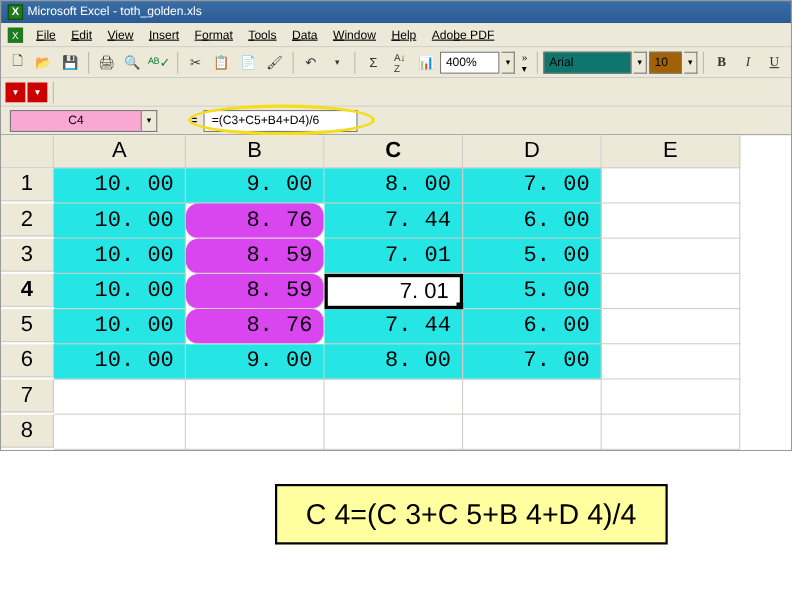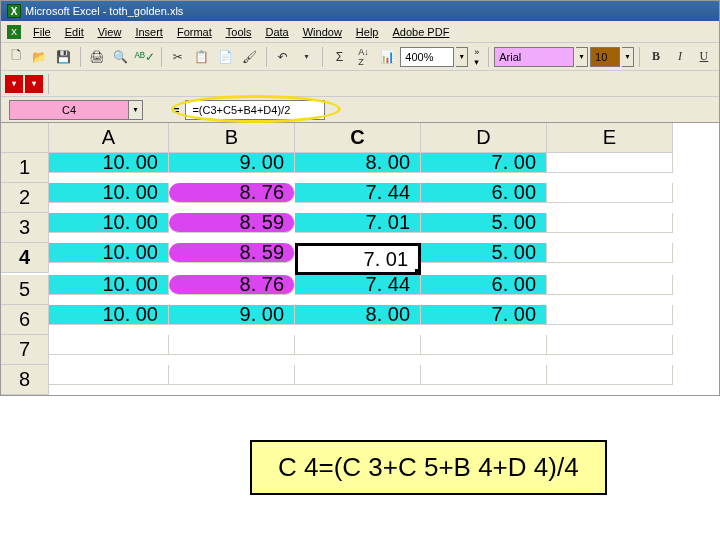--- a/index.html
+++ b/index.html
@@ -9,39 +9,39 @@
   .titlebar .x-icon { width: 14px; height: 14px; background: #1f7a1f; display: inline-flex; align-items: center; justify-content: center; color: #fff; font-weight: bold; font-size: 10px; border: 1px solid #0a4a0a; }
   .menubar { display: flex; align-items: center; gap: 2px; padding: 2px 6px; background: #ece9d8; border-bottom: 1px solid #ccc; height: 22px; }
   .menubar .doc-icon { width: 14px; height: 14px; background: #1f7a1f; display: inline-flex; align-items: center; justify-content: center; color: #fff; font-size: 9px; margin-right: 4px; }
   .menubar .m { padding: 2px 6px; cursor: default; text-decoration: underline; }
   .menubar .m u { text-decoration: underline; }
   .toolbar { display: flex; align-items: center; gap: 2px; padding: 2px 4px; background: #ece9d8; border-bottom: 1px solid #ccc; height: 28px; }
   .tb-btn { width: 22px; height: 22px; border: 1px solid transparent; display: inline-flex; align-items: center; justify-content: center; font-size: 12px; color: #333; }
   .tb-sep { width: 1px; height: 20px; background: #bbb; margin: 0 3px; }
   .zoom-box { width: 54px; height: 20px; border: 1px solid #7a7a7a; background: #fff; display: inline-flex; align-items: center; padding: 0 4px; font-size: 11px; }
   .zoom-arrow { width: 12px; height: 20px; border: 1px solid #7a7a7a; border-left: none; background: #ece9d8; display: inline-flex; align-items: center; justify-content: center; font-size: 8px; }
-  .font-box { width: 80px; height: 20px; border: 1px solid #7a7a7a; background: #f0abfc; display: inline-flex; align-items: center; padding: 0 4px; font-size: 11px; }
+  .font-box { width: 80px; height: 20px; border: 1px solid #7a7a7a; background: #0f766e; display: inline-flex; align-items: center; padding: 0 4px; font-size: 11px; }
   .size-box { width: 30px; height: 20px; border: 1px solid #7a7a7a; background: #a16207; display: inline-flex; align-items: center; padding: 0 4px; font-size: 11px; }
   .toolbar2 { display: flex; align-items: center; gap: 2px; padding: 2px 4px; background: #ece9d8; border-bottom: 1px solid #ccc; height: 26px; }
   .pdf-icon { width: 18px; height: 18px; background: #c00; color: #fff; font-size: 8px; display: inline-flex; align-items: center; justify-content: center; font-weight: bold; }
   .formula-row { display: flex; align-items: center; background: #ece9d8; border-bottom: 1px solid #999; height: 26px; position: relative; }
   .name-box { width: 120px; height: 20px; border: 1px solid #7a7a7a; background: #f9a8d4; display: flex; align-items: center; padding: 0 6px; margin-left: 8px; font-size: 11px; justify-content: center; }
   .name-arrow { width: 14px; height: 20px; border: 1px solid #7a7a7a; border-left: none; background: #ece9d8; display: inline-flex; align-items: center; justify-content: center; font-size: 8px; }
   .eq { margin: 0 6px 0 30px; font-weight: bold; }
   .formula-input { height: 20px; border: 1px solid #7a7a7a; background: #fff; padding: 0 6px; font-size: 11px; display: flex; align-items: center; width: 140px; }
   .highlight-oval { position: absolute; left: 170px; top: -2px; width: 170px; height: 28px; border: 3px solid #f5dd1a; border-radius: 50%; pointer-events: none; }
   .sheet { position: relative; background: #fff; }
   .grid { display: grid; grid-template-columns: 48px 120px 126px 126px 126px 126px; font-family: Arial, sans-serif; }
   .col-hdr, .row-hdr { background: #ece9d8; border: 1px solid #ccc; border-top: none; border-left: none; font-size: 20px; display: flex; align-items: center; justify-content: center; height: 30px; }
   .col-hdr { font-weight: normal; }
   .col-hdr.sel { font-weight: bold; }
   .row-hdr { font-size: 20px; }
   .row-hdr.sel { font-weight: bold; }
   .corner { background: #ece9d8; border: 1px solid #ccc; border-top: none; border-left: none; height: 30px; }
-  .cell { height: 20px; border-right: 1px solid #d4d0c8; border-bottom: 1px solid #d4d0c8; font-size: 20px; display: flex; align-items: center; padding: 0 10px; justify-content: flex-end; }
+  .cell { height: 32px; border-right: 1px solid #d4d0c8; border-bottom: 1px solid #d4d0c8; font-size: 20px; display: flex; align-items: center; padding: 0 10px; justify-content: flex-end; font-family: Liberation Mono, monospace; }
   .hl { background: #25e5e5; }
   .wht { background: #d946ef; border-radius: 11px; }
   .sel-cell { border: 3px solid #000; height: 32px; font-size: 20px; display: flex; align-items: center; justify-content: flex-end; padding: 0 10px; background: #fff; position: relative; }
   .sel-cell::after { content: ""; position: absolute; right: -3px; bottom: -3px; width: 6px; height: 6px; background: #000; }
   .callout { position: absolute; left: 250px; top: 440px; background: #ffffa0; border: 2px solid #000; padding: 10px 26px; font-family: Arial, sans-serif; font-size: 26px; }
   .chevron-expand { font-size: 9px; padding: 0 4px; }
 </style>
 </head>
 <body>
 
@@ -103,21 +103,21 @@
     <span class="pdf-icon">▾</span>
     <span class="pdf-icon">▾</span>
     <span class="tb-sep"></span>
   </div>
 
   <div class="formula-row">
     <div class="highlight-oval"></div>
     <span class="name-box">C4</span>
     <span class="name-arrow">▾</span>
     <span class="eq">=</span>
-    <span class="formula-input">=(C3+C5+B4+D4)/2</span>
+    <span class="formula-input">=(C3+C5+B4+D4)/6</span>
   </div>
 
   <div class="sheet">
     <div class="grid">
       <div class="corner"></div>
       <div class="col-hdr">A</div>
       <div class="col-hdr">B</div>
       <div class="col-hdr sel">C</div>
       <div class="col-hdr">D</div>
       <div class="col-hdr">E</div>

